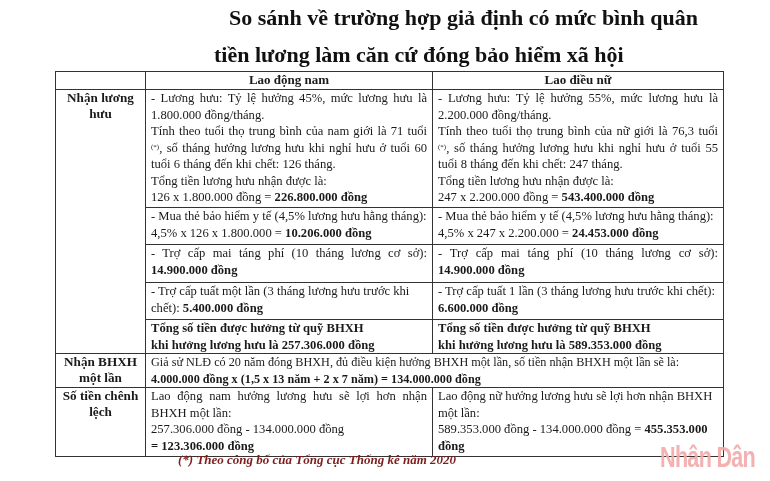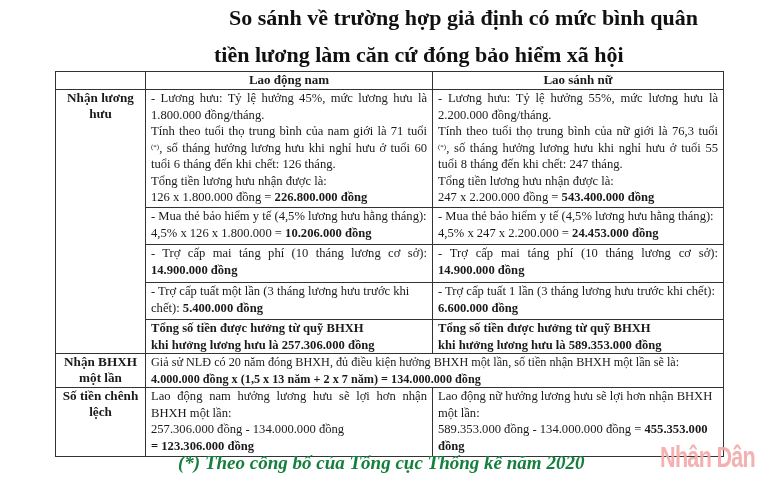--- a/index.html
+++ b/index.html
@@ -81,23 +81,23 @@
     tr.r4 td.cell { height: 36px; }
     tr.r5 td.cell { height: 26px; }
     tr.r6 td { height: 31px; }
     tr.r7 td { height: 68px; }
     .footnote {
       position: absolute;
       left: 178px;
       top: 452px;
       font-style: italic;
       font-weight: bold;
-      font-size: 19px;
-      white-space: nowrap;
-      color: #15803d;
+      font-size: 13px;
+      white-space: nowrap;
+      color: #7f1d1d;
     }
     .watermark {
       position: absolute;
       left: 660px;
       top: 440px;
       font-family: "Liberation Sans", "DejaVu Sans", sans-serif;
       font-weight: bold;
       font-size: 30px;
       color: #f3a9a9;
       letter-spacing: -1px;
@@ -118,21 +118,21 @@
 <table class="cmp">
   <colgroup>
       <col class="c0">
       <col class="c1">
       <col class="c2">
     </colgroup>
   <tbody>
       <tr>
     <th></th>
     <th>Lao động nam</th>
-    <th>Lao sánh nữ</th>
+    <th>Lao điều nữ</th>
   </tr>
 
   <tr class="r1">
     <td class="rowhead" rowspan="5">Nhận lương hưu</td>
     <td class="cell just">
       <span>- Lương hưu: Tỷ lệ hưởng 45%, mức lương hưu là 1.800.000 đồng/tháng.</span><br>
       <span>Tính theo tuổi thọ trung bình của nam giới là 71 tuổi </span><sup>(*)</sup><span>, số tháng hưởng lương hưu khi nghỉ hưu ở tuổi 60 tuổi 6 tháng đến khi chết: 126 tháng.</span><br>
       <span>Tổng tiền lương hưu nhận được là:</span><br>
       <span>126 x 1.800.000 đồng = </span><span class="b">226.800.000 đồng</span>
     </td>

